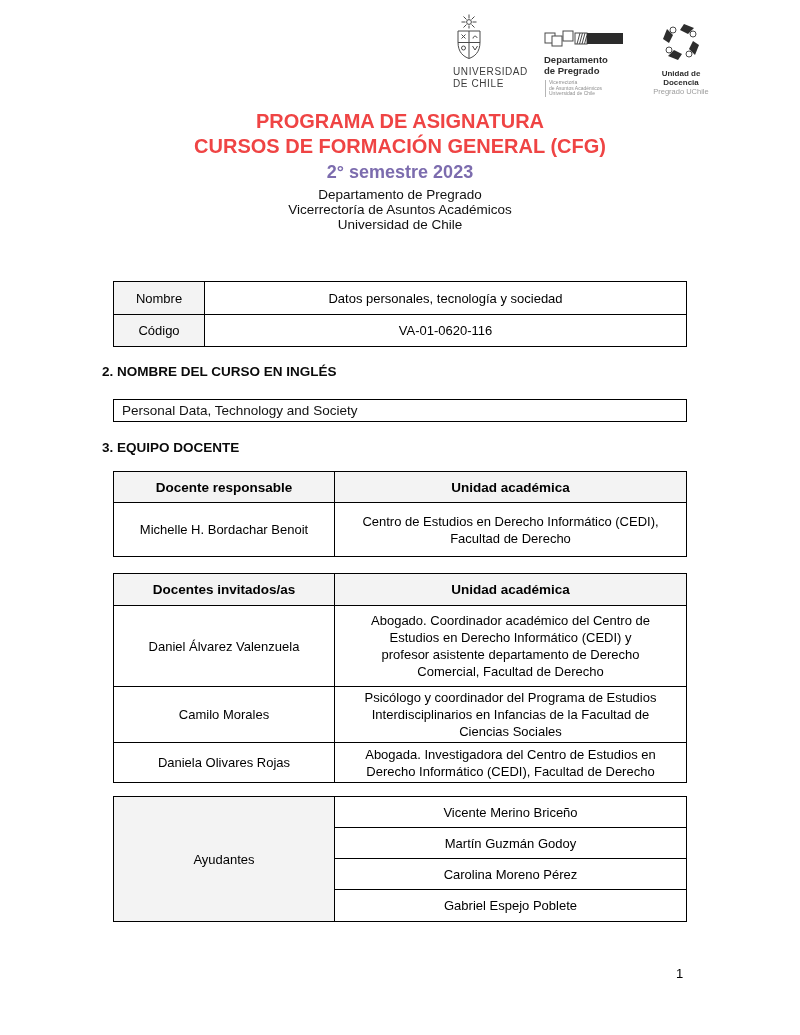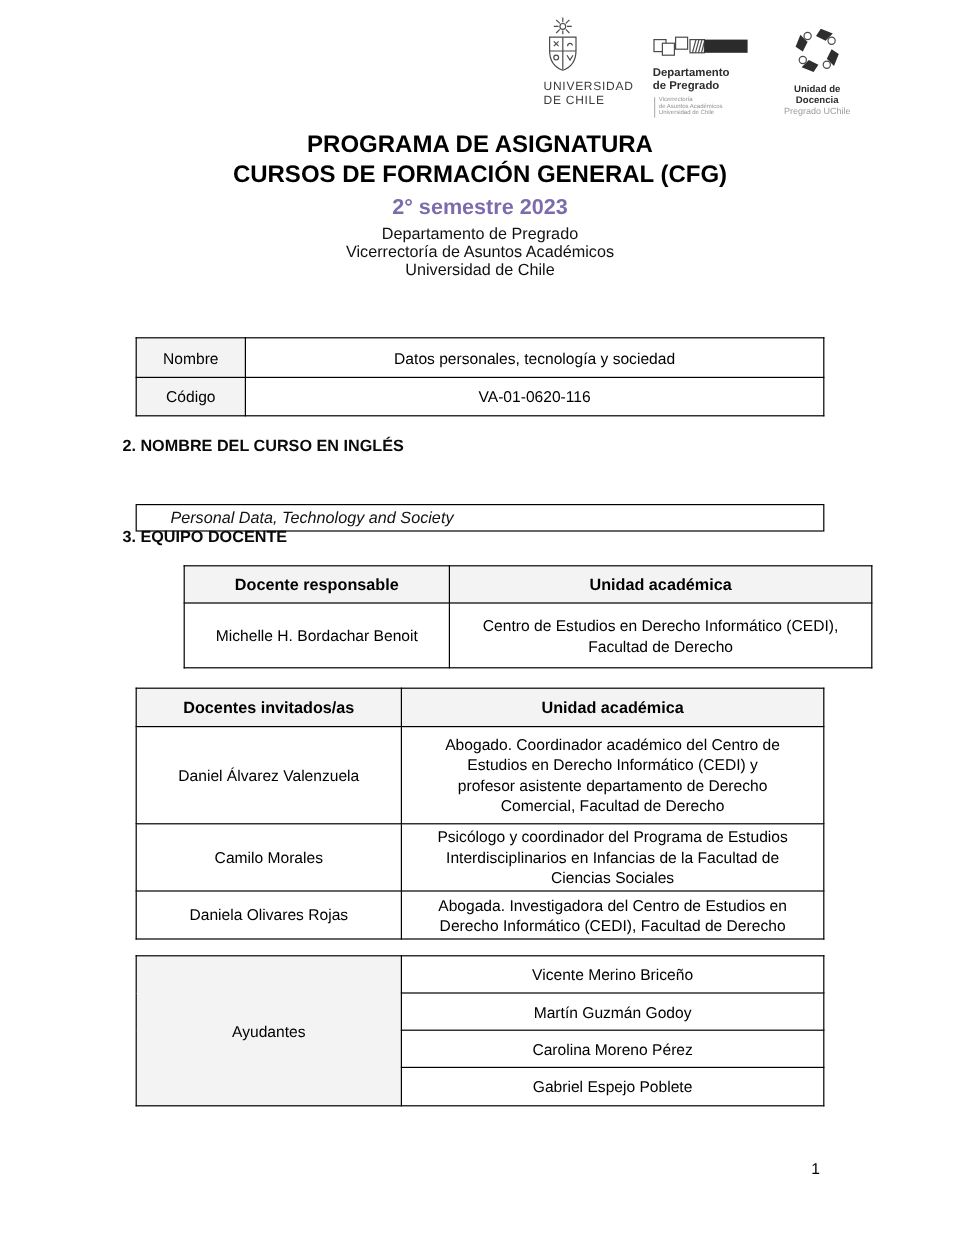--- a/index.html
+++ b/index.html
@@ -50,21 +50,21 @@
     border-left: 1px solid #b5b5b5;
     padding-left: 3px;
     white-space: pre-line;
   }
   .logo-docencia { width: 72px; padding-top: 8px; text-align: center; }
   .docencia-title { margin-top: 3px; font-size: 8px; font-weight: bold; line-height: 9px; color: #2d2d2d; }
   .docencia-sub { font-size: 7.5px; line-height: 9px; color: #9d9d9d; }
 
   
   .title-block { position: absolute; left: 0; top: 109px; width: 100%; text-align: center; }
-  .title-main { font-size: 20px; font-weight: bold; line-height: 25px; color: #000000; }
+  .title-main { font-size: 20px; font-weight: bold; line-height: 25px; color: #ef4444; }
   .title-semester { font-size: 18px; font-weight: bold; line-height: 24px; margin-top: 1px; }
   .title-sub { font-size: 13.5px; line-height: 15px; color: #111; }
   .title-sub.first { margin-top: 3px; }
 
   
   .section-heading {
     position: absolute;
     left: 102px;
     font-size: 13.5px;
     font-weight: bold;
@@ -92,38 +92,36 @@
   }
   table.doc th {
     background: #f3f3f3;
     font-weight: bold;
     text-align: center;
     font-size: 13.5px;
   }
   .label-cell { background: #f3f3f3; font-weight: bold; }
   .pre { white-space: pre-line; line-height: 17px; }
   .t1 { top: 281px; }
-  .t2 { top: 471px; margin-left: 40px; }
+  .t2 { top: 471px; }
   .t3 { top: 573px; }
   .t4 { top: 796px; }
 
   
   .english-box {
     position: absolute;
     left: 113px;
     top: 399px;
     width: 574px;
     height: 23px;
     border: 1px solid #000;
     font-size: 13.5px;
-    font-style: italic;
     line-height: 21px;
-    padding-left: 28px;
+    padding-left: 8px;
     color: #111;
-    margin-top: 21px;
   }
 
   
   .page-number {
     position: absolute;
     left: 676px;
     top: 966px;
     font-size: 13px;
   }
 

